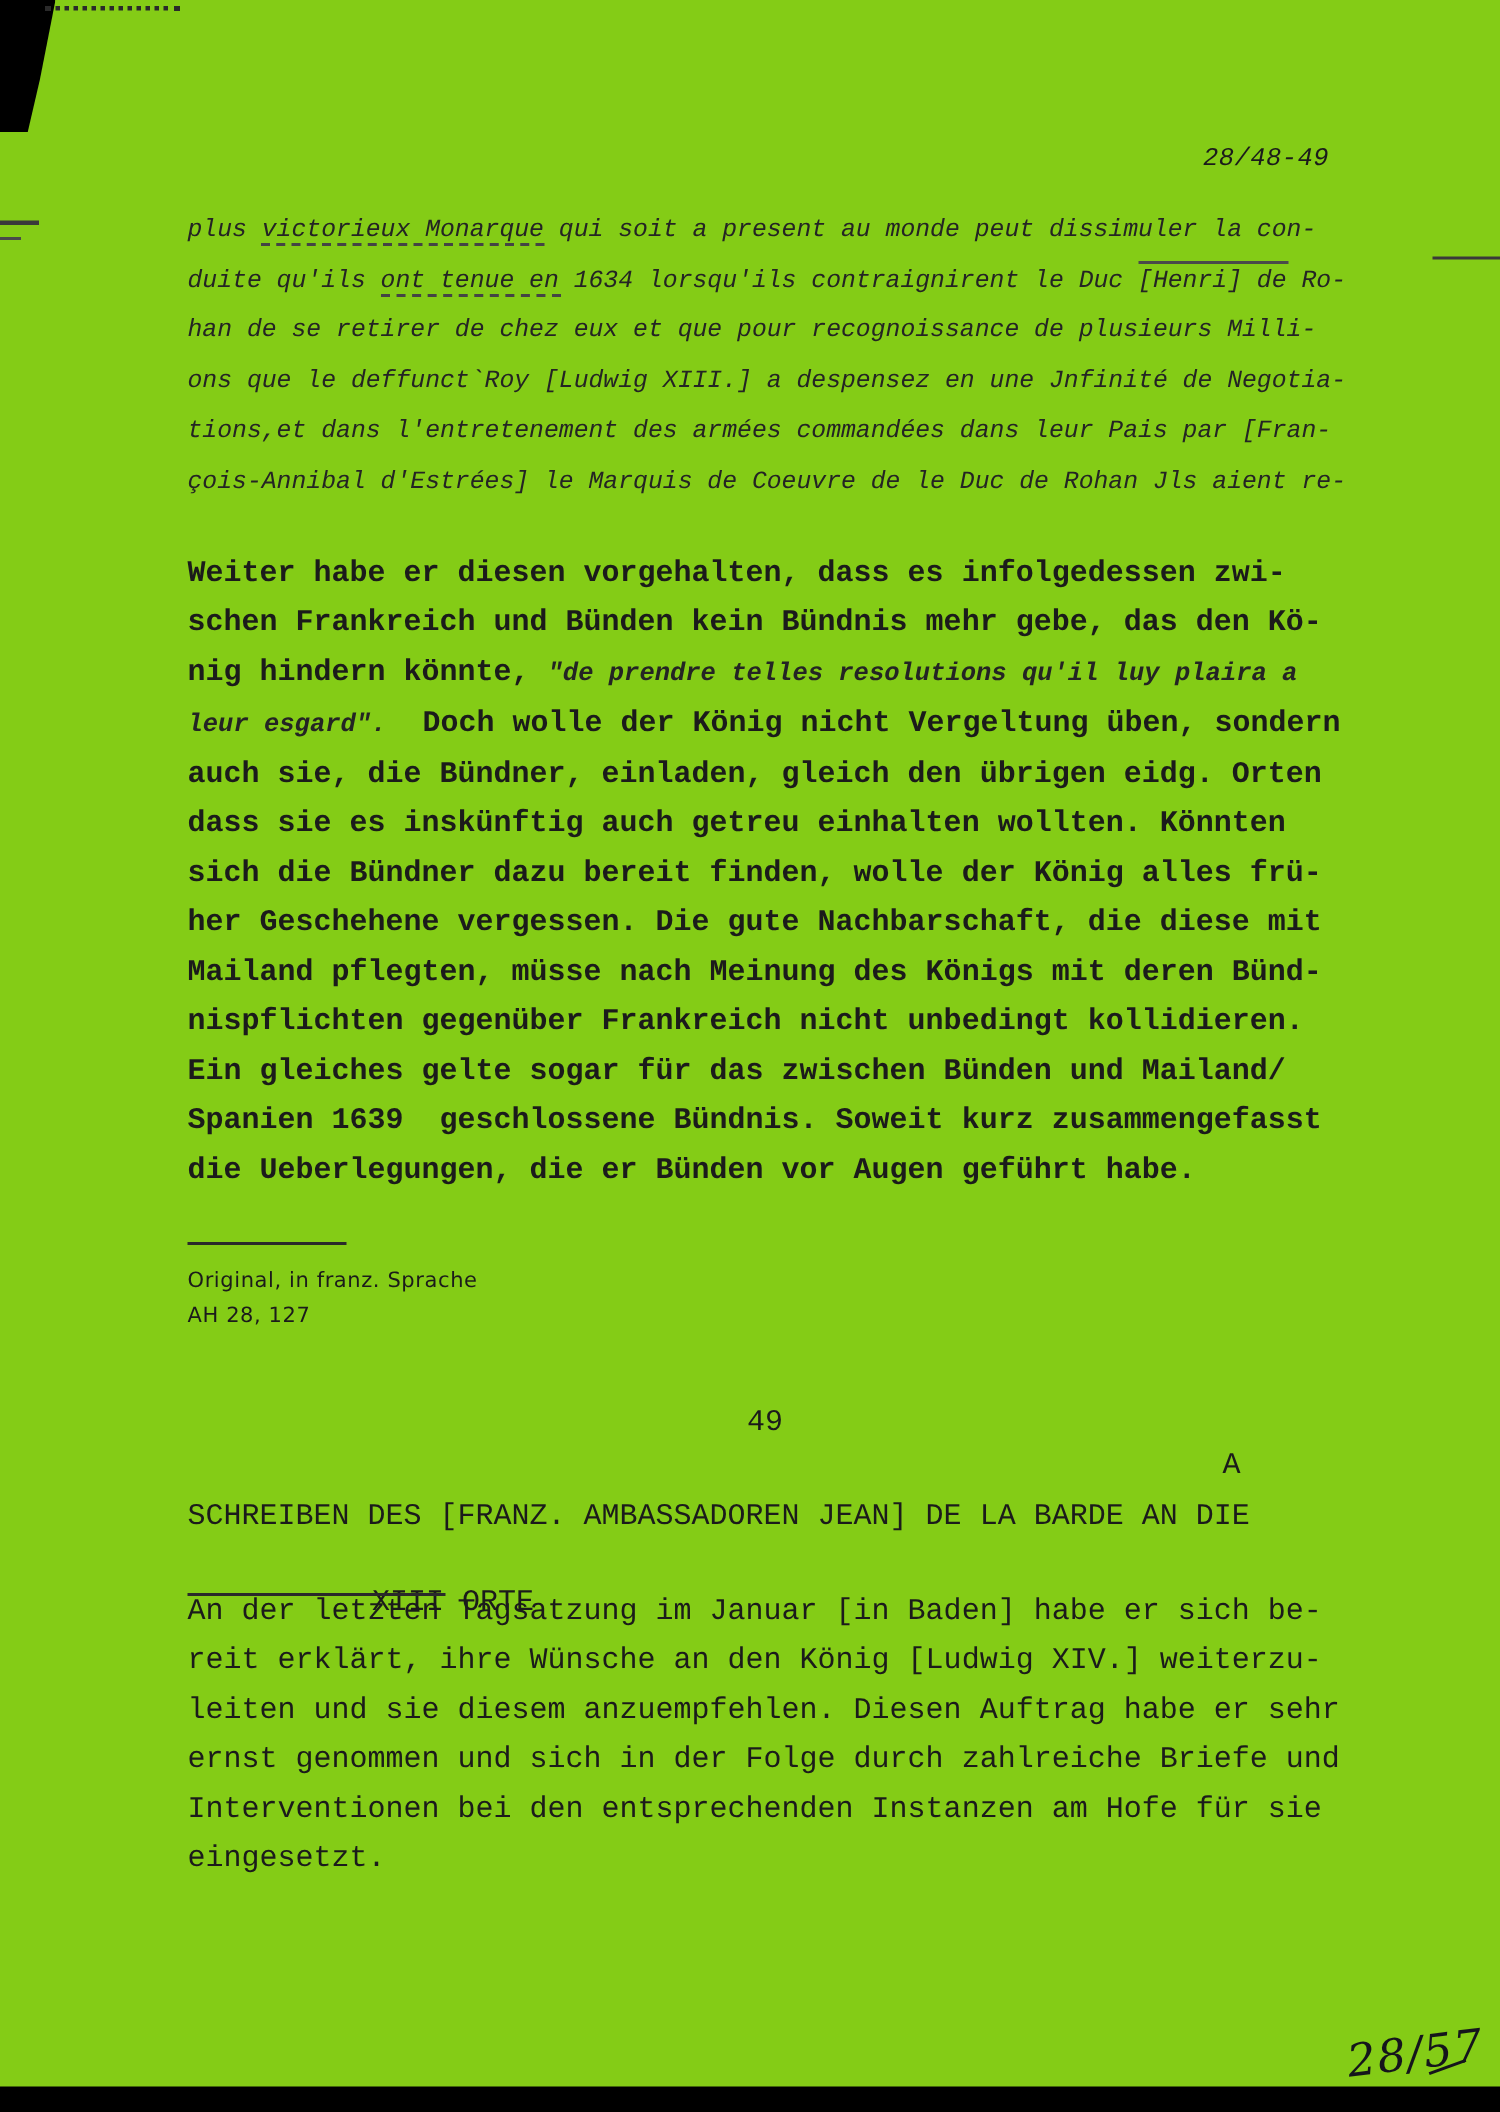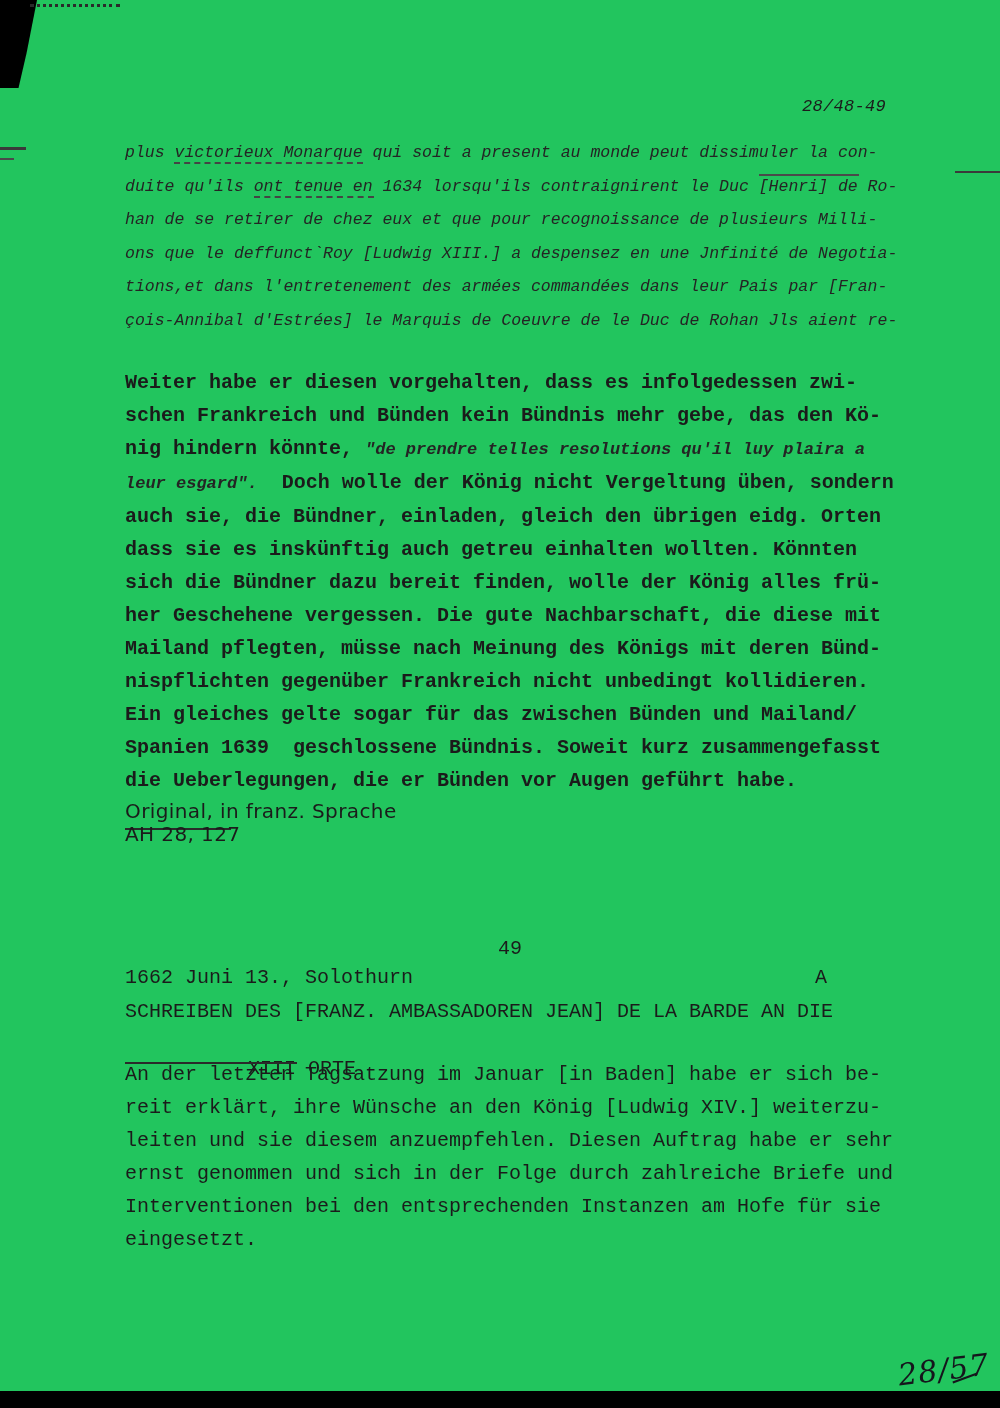--- a/index.html
+++ b/index.html
@@ -1,18 +1,18 @@
 <!DOCTYPE html>
 <html><head>
 <meta charset="utf-8">
 <style>
   html,body { margin:0; padding:0; background:#6e6e6e; }
   .page {
     position:relative; width:1000px; height:1408px;
-    background:#22c55e; overflow:hidden;
+    background:#84cc16; overflow:hidden;
     font-family:"Liberation Mono", monospace;
     color:#1b1b1b;
   }
   .abs { position:absolute; }
 
   
   .corner-block { left:0; top:0; width:37px; height:88px; background:#000;
     clip-path:polygon(0 0,100% 0,72% 60%,50% 100%,0 100%); }
   .top-dots { left:30px; top:4px; width:90px; height:0; border-top:3px dotted #2a2a2a; }
   .left-dash-1 { left:0; top:147px; width:26px; height:3px; background:#3a3a3a; }
@@ -35,22 +35,22 @@
   
   .tline { white-space:pre; font-size:20px; line-height:33px; }
   .tline .it { font-style:italic; font-size:17px; color:#242424; }
   .summary { left:125px; top:366px; width:810px;font-weight:bold; }
   .body    { left:125px; top:1058px; width:810px; }
 
   .rule { background:#2a2a2a; height:2px; }
   .rule1 { left:125px; top:828px; width:106px; }
   .rule2 { left:125px; top:1062px; width:172px; }
 
-  .source { left:125px; top:800px; font-family:"DejaVu Sans", sans-serif;
-    font-size:20px; line-height:23px; letter-spacing:0.4px; }
+  .source { left:125px; top:843px; font-family:"DejaVu Sans", sans-serif;
+    font-size:14px; line-height:23px; letter-spacing:0.4px; }
 
   .entry-number { left:125px; top:937px; width:770px; text-align:center; font-size:20px; }
   .entry-date   { left:125px; top:966px; font-size:20px; white-space:pre; }
   .entry-marker { left:815px; top:966px; font-size:20px; }
   .title1 { left:125px; top:1000px; font-size:20px; white-space:pre; }
   .title2 { left:248px; top:1029px; font-size:20px; white-space:pre;margin-top:28px; }
 
   .handwritten { left:898px; top:1352px;
     font-family:"DejaVu Serif", serif; font-style:italic; font-size:30px;
     letter-spacing:1px; color:#15151c; transform:rotate(-7deg); }
@@ -99,21 +99,20 @@
     <div class="tline">die Ueberlegungen, die er Bünden vor Augen geführt habe.</div>
   </div>
 
   <div class="abs rule rule1"></div>
   <div class="abs source">
     <div>Original, in franz. Sprache</div>
     <div>AH 28, 127</div>
   </div>
 
   <div class="abs entry-number">49</div>
-  <div class="abs entry-date">1662 Juni 13., Solothurn</div>
   <div class="abs entry-marker">A</div>
   <div class="abs title1">SCHREIBEN DES [FRANZ. AMBASSADOREN JEAN] DE LA BARDE AN DIE</div>
   <div class="abs title2">XIII ORTE</div>
   <div class="abs rule rule2"></div>
 
   <div class="abs body">
     <div class="tline">An der letzten Tagsatzung im Januar [in Baden] habe er sich be-</div>
     <div class="tline">reit erklärt, ihre Wünsche an den König [Ludwig XIV.] weiterzu-</div>
     <div class="tline">leiten und sie diesem anzuempfehlen. Diesen Auftrag habe er sehr</div>
     <div class="tline">ernst genommen und sich in der Folge durch zahlreiche Briefe und</div>

